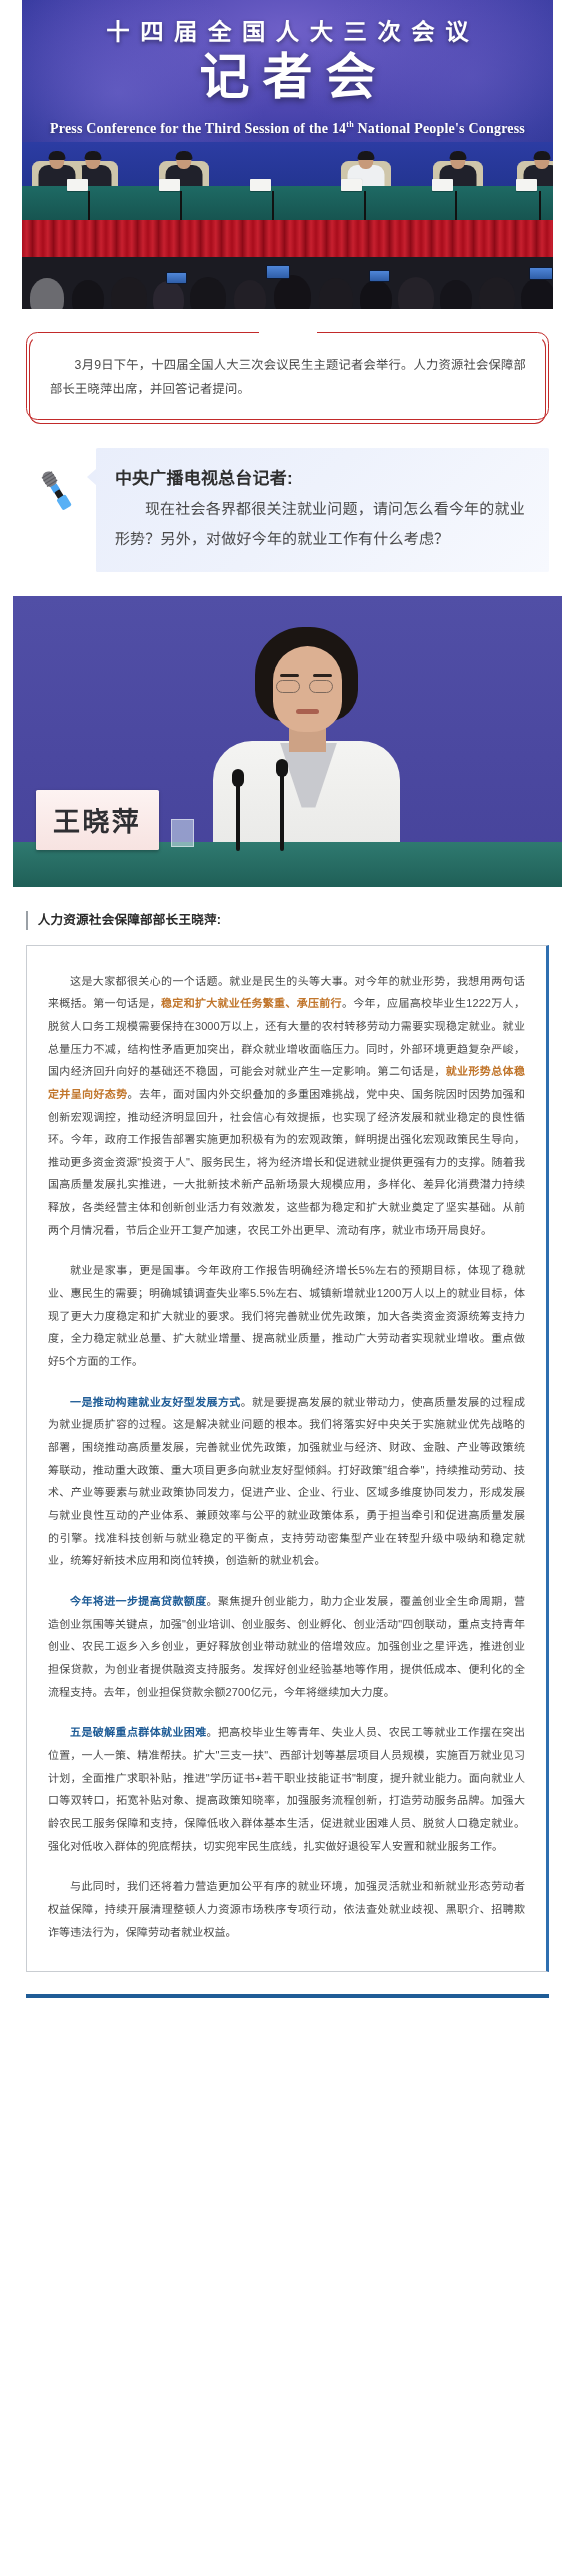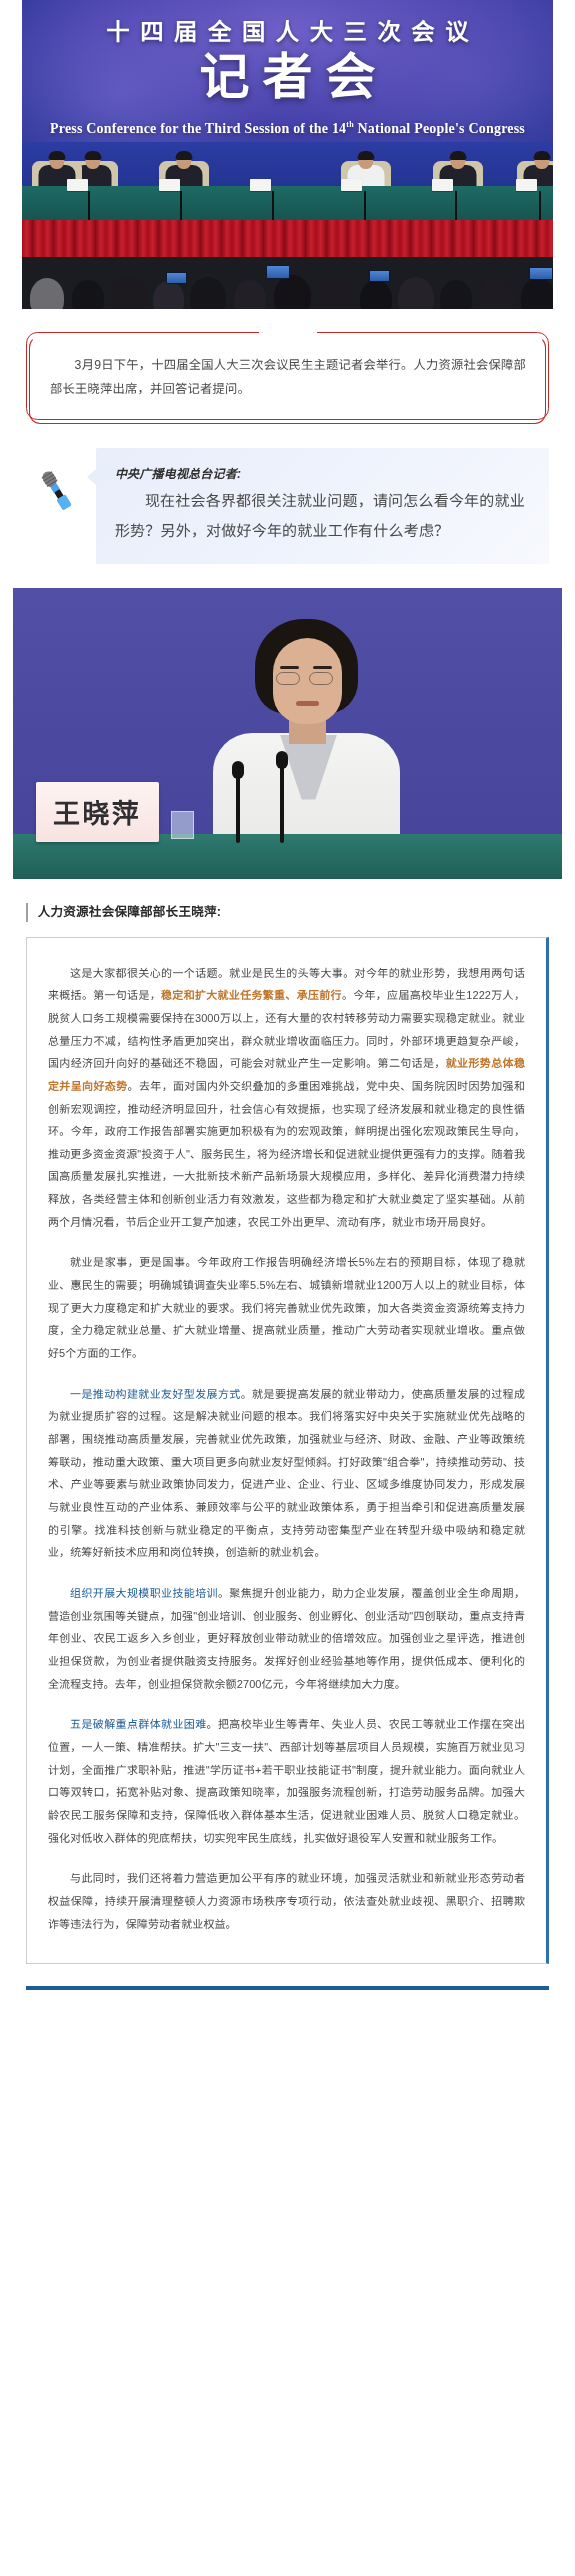--- a/index.html
+++ b/index.html
@@ -195,26 +195,25 @@
     border-radius: 1.6px;
   }
   .q-bubble::before {
     content:"";
     position:absolute; left:-9px; top:21px;
     border-top: 8px solid transparent;
     border-bottom: 8px solid transparent;
     border-right: 9px solid #e9eefb;
   }
   .q-source {
-    font-size: 12px;
+    font-size: 17px;
     font-weight: 700;
     color: #2f2f2f;
     margin-bottom: 4.8px;
     letter-spacing: 0.2px;
-    font-style: italic;
   }
   .q-text {
     font-size: 15px;
     line-height: 2.0;
     color: #4a4a4a;
     text-indent: 2em;
     letter-spacing: 0.2px;
   }
 
   
@@ -304,21 +303,21 @@
     margin: 0 0 18px 0;
     font-size: 11px;
     line-height: 2.06;
     color: #4a4a4a;
     text-indent: 2em;
     text-align: justify;
     letter-spacing: 0.1px;
   }
   .answer-box p:last-child { margin-bottom: 0; }
   .hl-orange { color: #c1762c; font-weight: 700; }
-  .hl-blue { color: #1f5c96; font-weight: 400; }
+  .hl-blue { color: #1f5c96; font-weight: 700; }
 
   .foot-rule {
     width: 523px; height: 4px; margin: 22.6px auto 0;
     background: #1f5c96;
   }
   .tail { height: 31px; }
 </style>
 </head>
 <body>
 
@@ -461,21 +460,21 @@
       <span>王晓萍</span>
     </div>
   </div>
 
   <div class="speaker-name">人力资源社会保障部部长王晓萍:</div>
 
   <div class="answer-box" id="answer-body">
       <p><span>这是大家都很关心的一个话题。就业是民生的头等大事。对今年的就业形势，我想用两句话来概括。第一句话是，</span><span class="hl-orange">稳定和扩大就业任务繁重、承压前行</span><span>。今年，应届高校毕业生1222万人，脱贫人口务工规模需要保持在3000万以上，还有大量的农村转移劳动力需要实现稳定就业。就业总量压力不减，结构性矛盾更加突出，群众就业增收面临压力。同时，外部环境更趋复杂严峻，国内经济回升向好的基础还不稳固，可能会对就业产生一定影响。第二句话是，</span><span class="hl-orange">就业形势总体稳定并呈向好态势</span><span>。去年，面对国内外交织叠加的多重困难挑战，党中央、国务院因时因势加强和创新宏观调控，推动经济明显回升，社会信心有效提振，也实现了经济发展和就业稳定的良性循环。今年，政府工作报告部署实施更加积极有为的宏观政策，鲜明提出强化宏观政策民生导向，推动更多资金资源"投资于人"、服务民生，将为经济增长和促进就业提供更强有力的支撑。随着我国高质量发展扎实推进，一大批新技术新产品新场景大规模应用，多样化、差异化消费潜力持续释放，各类经营主体和创新创业活力有效激发，这些都为稳定和扩大就业奠定了坚实基础。从前两个月情况看，节后企业开工复产加速，农民工外出更早、流动有序，就业市场开局良好。</span></p>
       <p><span>就业是家事，更是国事。今年政府工作报告明确经济增长5%左右的预期目标，体现了稳就业、惠民生的需要；明确城镇调查失业率5.5%左右、城镇新增就业1200万人以上的就业目标，体现了更大力度稳定和扩大就业的要求。我们将完善就业优先政策，加大各类资金资源统筹支持力度，全力稳定就业总量、扩大就业增量、提高就业质量，推动广大劳动者实现就业增收。重点做好5个方面的工作。</span></p>
       <p><span class="hl-blue">一是推动构建就业友好型发展方式</span><span>。就是要提高发展的就业带动力，使高质量发展的过程成为就业提质扩容的过程。这是解决就业问题的根本。我们将落实好中央关于实施就业优先战略的部署，围绕推动高质量发展，完善就业优先政策，加强就业与经济、财政、金融、产业等政策统筹联动，推动重大政策、重大项目更多向就业友好型倾斜。打好政策"组合拳"，持续推动劳动、技术、产业等要素与就业政策协同发力，促进产业、企业、行业、区域多维度协同发力，形成发展与就业良性互动的产业体系、兼顾效率与公平的就业政策体系，勇于担当牵引和促进高质量发展的引擎。找准科技创新与就业稳定的平衡点，支持劳动密集型产业在转型升级中吸纳和稳定就业，统筹好新技术应用和岗位转换，创造新的就业机会。</span></p>
-      <p><span class="hl-blue">组织开展大规模职业技能培训</span><span>。聚焦提升创业能力，助力企业发展，覆盖创业全生命周期，营造创业氛围等关键点，加强"创业培训、创业服务、创业孵化、创业活动"四创联动，重点支持青年创业、农民工返乡入乡创业，更好释放创业带动就业的倍增效应。加强创业之星评选，推进创业担保贷款，为创业者提供融资支持服务。发挥好创业经验基地等作用，提供低成本、便利化的全流程支持。去年，创业担保贷款余额2700亿元，今年将继续加大力度。</span></p>
+      <p><span class="hl-blue">今年将进一步提高贷款额度</span><span>。聚焦提升创业能力，助力企业发展，覆盖创业全生命周期，营造创业氛围等关键点，加强"创业培训、创业服务、创业孵化、创业活动"四创联动，重点支持青年创业、农民工返乡入乡创业，更好释放创业带动就业的倍增效应。加强创业之星评选，推进创业担保贷款，为创业者提供融资支持服务。发挥好创业经验基地等作用，提供低成本、便利化的全流程支持。去年，创业担保贷款余额2700亿元，今年将继续加大力度。</span></p>
       <p><span class="hl-blue">五是破解重点群体就业困难</span><span>。把高校毕业生等青年、失业人员、农民工等就业工作摆在突出位置，一人一策、精准帮扶。扩大"三支一扶"、西部计划等基层项目人员规模，实施百万就业见习计划，全面推广求职补贴，推进"学历证书+若干职业技能证书"制度，提升就业能力。面向就业人口等双转口，拓宽补贴对象、提高政策知晓率，加强服务流程创新，打造劳动服务品牌。加强大龄农民工服务保障和支持，保障低收入群体基本生活，促进就业困难人员、脱贫人口稳定就业。强化对低收入群体的兜底帮扶，切实兜牢民生底线，扎实做好退役军人安置和就业服务工作。</span></p>
       <p><span>与此同时，我们还将着力营造更加公平有序的就业环境，加强灵活就业和新就业形态劳动者权益保障，持续开展清理整顿人力资源市场秩序专项行动，依法查处就业歧视、黑职介、招聘欺诈等违法行为，保障劳动者就业权益。</span></p>
     </div>
 
   <div class="foot-rule"></div>
   <div class="tail"></div>
 </div>
 
 
 </body></html>

